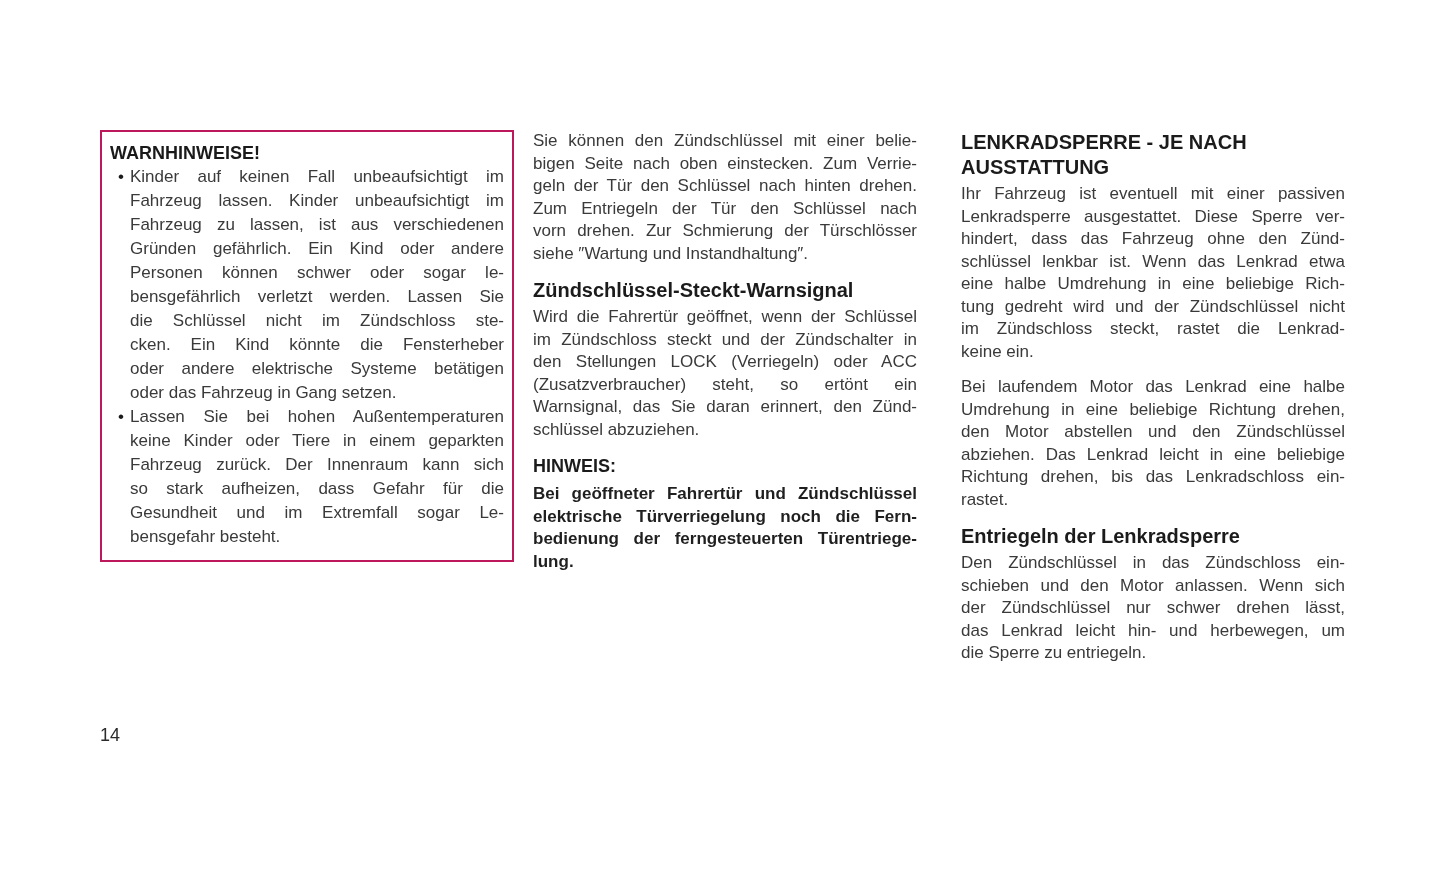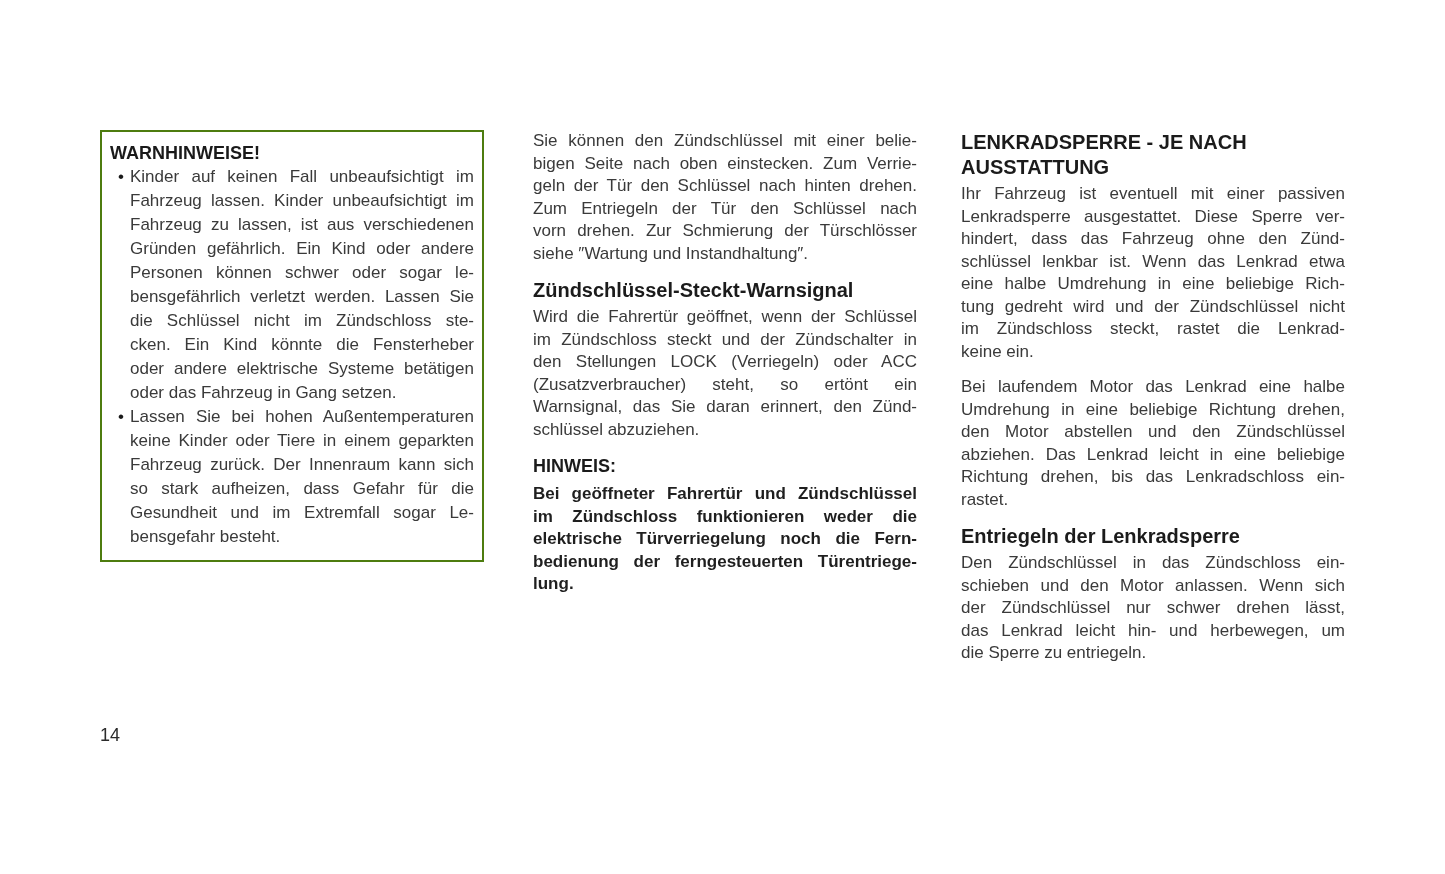--- a/index.html
+++ b/index.html
@@ -11,24 +11,24 @@
     font-family: "Liberation Sans", sans-serif;
     color: #3e3e3e;
     overflow: hidden;
   }
   .column { position: absolute; top: 130px; width: 384px; }
   #col1 { left: 100px; }
   #col2 { left: 533px; }
   #col3 { left: 961px; }
 
   .box {
-    border: 2px solid #4d7c0f;
+    border: 2px solid #be185d;
     padding: 9px 8px 11px 8px;
     box-sizing: border-box;
-    width: 384px;
+    width: 414px;
   }
   .box + .box { margin-top: 13px; }
   .box-title {
     font-weight: bold;
     font-size: 18px;
     line-height: 24px;
     color: #1a1a1a;
   }
   .box .line { font-size: 17px; line-height: 24px; color: #3a3a3a; }
 
@@ -130,21 +130,20 @@
           <div class="line">Warnsignal, das Sie daran erinnert, den Zünd-</div>
           <div class="line last">schlüssel abzuziehen.</div>
         </div>
       </section>
       <section class="section">
         <h2 class="section-heading note">
           <div>HINWEIS:</div>
         </h2>
         <div class="section-body bold">
           <div class="line">Bei geöffneter Fahrertür und Zündschlüssel</div>
-          <div class="line">im Zündschloss funktionieren weder die</div>
           <div class="line">elektrische Türverriegelung noch die Fern-</div>
           <div class="line">bedienung der ferngesteuerten Türentriege-</div>
           <div class="line last">lung.</div>
         </div>
       </section>
     </div>
 
   <div class="column" id="col3">
       <section class="section">
         <h2 class="section-heading">

